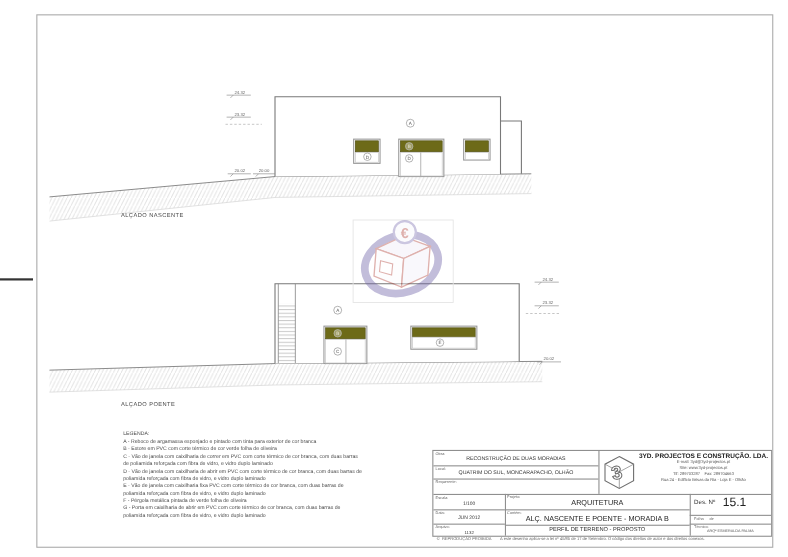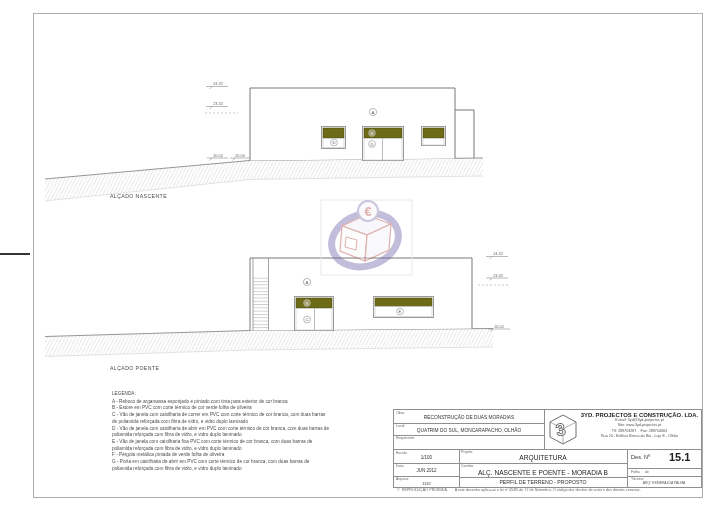--- a/index.html
+++ b/index.html
@@ -249,21 +249,21 @@
     <div class="lab" style="left:2px;top:66.5px;">Arquivo:</div>
     <div class="val" style="left:0;top:70.5px;width:65px;font-size:4px;">1132</div>
 
     <div class="lab" style="left:67px;top:40px;">Projeto:</div>
     <div class="val" style="left:65px;top:44px;width:168px;font-size:6.6px;color:#222;">ARQUITETURA</div>
     <div class="lab" style="left:67px;top:54px;">Contém:</div>
     <div class="val" style="left:65px;top:58.5px;width:168px;font-size:6.6px;color:#222;">ALÇ. NASCENTE E POENTE - MORADIA B</div>
     <div class="val" style="left:65px;top:69px;width:168px;font-size:5.2px;color:#333;">PERFIL DE TERRENO - PROPOSTO</div>
 
     <div class="abs" style="left:237px;top:44px;font-size:5.6px;color:#333;">Des. Nº</div>
-    <div class="abs" style="left:275px;top:41px;font-size:11px;color:#222;font-weight:bold;">15.1</div>
+    <div class="abs" style="left:263px;top:41px;font-size:11px;color:#222;">15.1</div>
     <div class="lab" style="left:237px;top:59.5px;">Folha</div>
     <div class="lab" style="left:251px;top:59.5px;">de</div>
     <div class="lab" style="left:237px;top:66.5px;">Técnico:</div>
     <div class="val" style="left:233px;top:71px;width:74px;font-size:3.4px;color:#555;">ARQª ESMERALDA PALMA</div>
   </div>
 
   <div class="abs copyright" style="left:397px;top:488px;">©  REPRODUÇÃO PROIBIDA        A este desenho aplica-se a lei nº 45/85 de 17 de Setembro. O código dos direitos de autor e dos direitos conexos.</div>
 
 </div>
 

